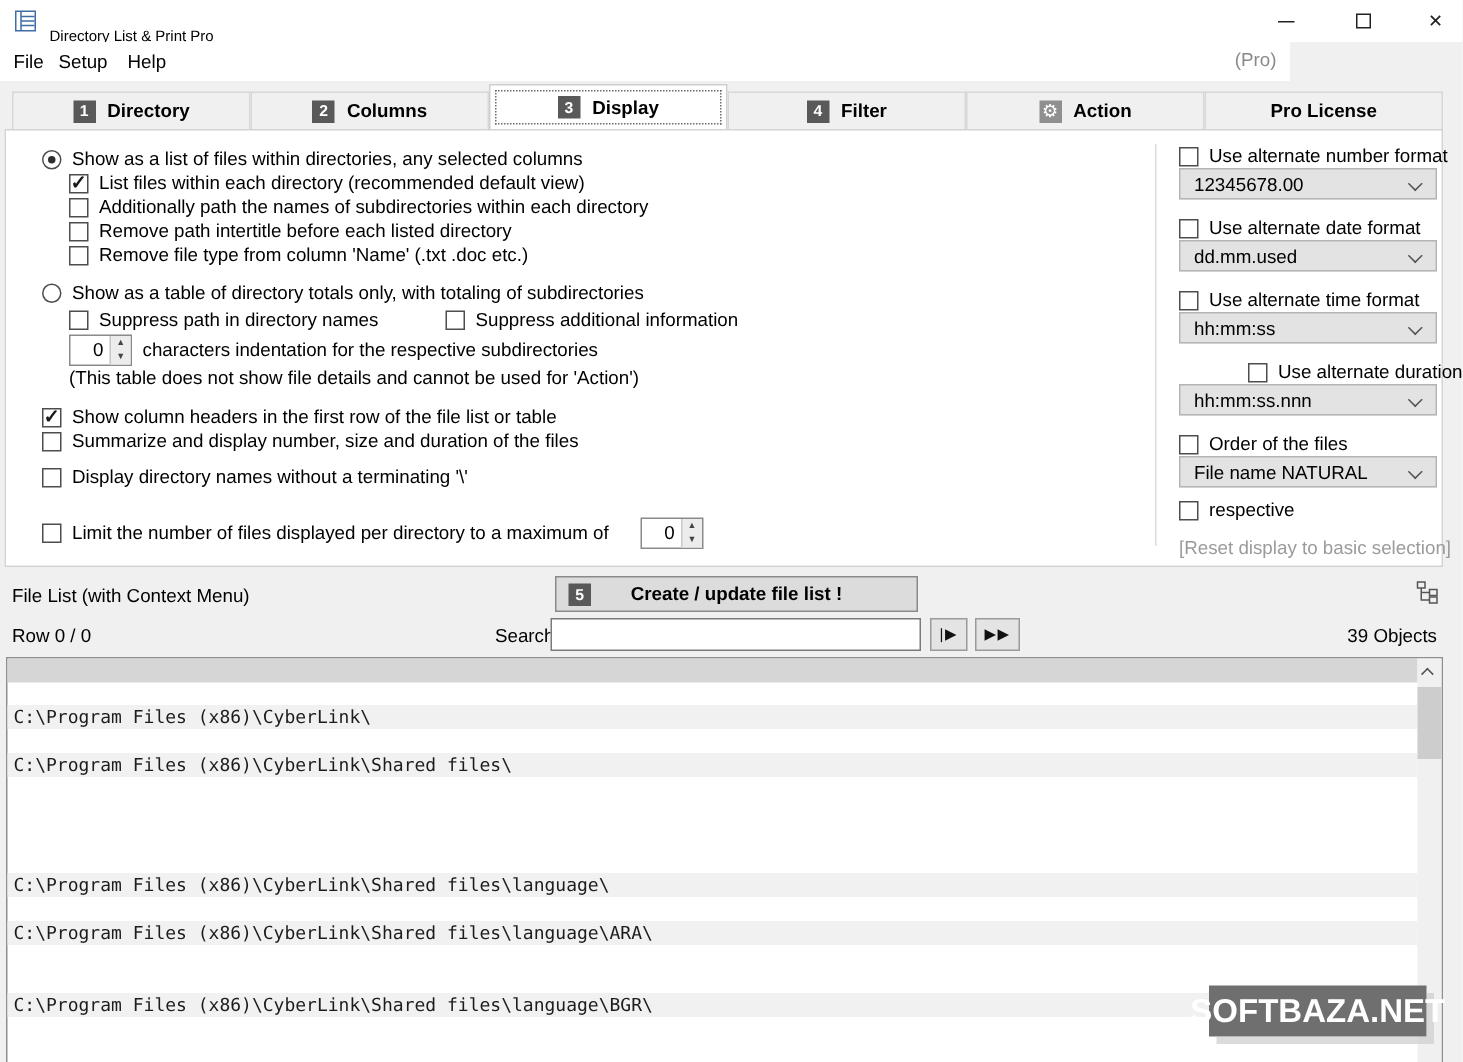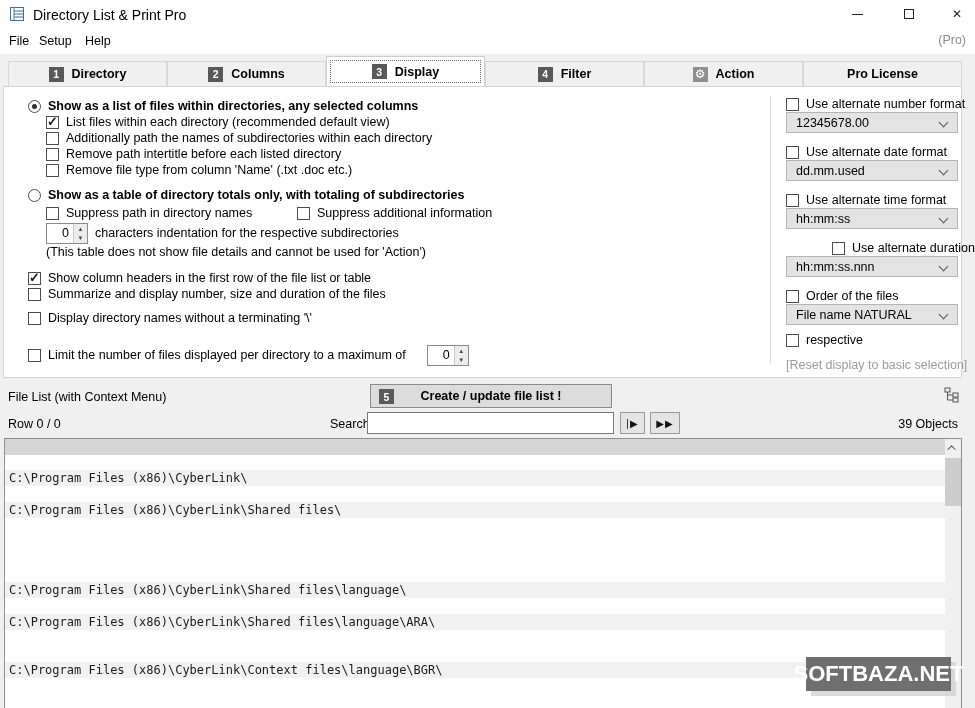--- a/index.html
+++ b/index.html
@@ -2,48 +2,48 @@
 <html><head>
 <meta charset="utf-8">
 <style>
   * { margin:0; padding:0; box-sizing:border-box; }
   body { font-family:"Liberation Sans", sans-serif; background:#fff; }
   .win { position:relative; width:975px; height:708px; background:#f0f0f0; overflow:hidden; font-size:12.5px; color:#000; }
 
   
   .titlebar { position:absolute; left:0; top:0; width:975px; height:28px; background:#fff; }
   .appicon { position:absolute; left:10px; top:6px; }
-  .apptitle { position:absolute; left:33px; top:7px; font-size:14px; }
+  .apptitle { position:absolute; left:33px; top:19px; font-size:10px; }
   .wbtn { position:absolute; top:0; width:38px; height:28px; display:flex; align-items:center; justify-content:center; }
   .glyph-min { width:11px; height:1px; background:#222; display:block; }
   .glyph-max { width:10px; height:10px; border:1px solid #222; display:block; }
   .glyph-close::before { content:"✕"; font-size:12px; color:#222; }
 
   
-  .menubar { position:absolute; left:0; top:28px; width:975px; height:26px; background:#fff; }
+  .menubar { position:absolute; left:0; top:28px; width:860px; height:26px; background:#fff; }
   .menuitem { position:absolute; top:4px; height:19px; line-height:19px; padding:0 3px; }
   .prolabel { position:absolute; right:9px; top:5px; color:#8a8a8a; }
 
   
   .tabstrip { position:absolute; left:8px; top:57px; width:954px; height:29px; display:flex; align-items:flex-end; }
   .tab { flex:1; height:25px; background:#f0f0f0; border:1px solid #d8d8d8; border-bottom:none; display:flex; align-items:center; justify-content:center; gap:8px; font-weight:bold; position:relative; }
   .tab.active { height:30px; background:#fff; border:1px solid #cfcfcf; border-bottom:none; z-index:3; }
   .tab.active::after { content:""; position:absolute; inset:3px; border:1px dotted #6b6b6b; pointer-events:none; }
   .badge { width:15px; height:15px; background:#595959; color:#fff; font-size:10.5px; font-weight:bold; display:flex; align-items:center; justify-content:center; flex:none; }
   .badge.soft { background:#8f8f8f; font-weight:normal; }
   .icon-doc::before { content:"▤"; font-size:11px; color:#fff; }
   .icon-gear::before { content:"⚙"; font-size:12px; color:#fff; }
 
   
   .panel { position:absolute; left:3px; top:86px; width:959px; height:292px; background:#fff; border:1px solid #d4d4d4; }
   .vdivider { position:absolute; left:770px; top:96px; width:1px; height:268px; background:#dcdcdc; }
 
   .row { position:absolute; display:flex; align-items:center; gap:7px; height:17px; white-space:nowrap; z-index:2; }
   .lbl { line-height:17px; }
-  .b { font-weight:bold;text-align:center; }
+  .b { font-weight:normal;text-align:center; }
   .cb { width:13px; height:13px; background:#fff; border:1px solid #4d4d4d; flex:none; position:relative; }
   .cb.on::after { content:"✓"; position:absolute; left:0px; top:-2px; font-size:13px; line-height:13px; color:#1a1a1a; font-weight:bold; }
   .rd { width:13px; height:13px; background:#fff; border:1px solid #4d4d4d; border-radius:50%; flex:none; position:relative; }
   .rd.on::after { content:""; position:absolute; inset:3px; background:#2e2e2e; border-radius:50%; }
 
   .spin { display:flex; width:42px; height:21px; background:#fff; border:1px solid #8a8a8a; flex:none; }
   .spin .val { flex:1; text-align:right; padding-right:4px; line-height:19px; font-size:12.5px; }
   .arrows { width:14px; border-left:1px solid #c9c9c9; display:flex; flex-direction:column; background:#ececec; }
   .ar { flex:1; display:flex; align-items:center; justify-content:center; }
   .ar.up::before { content:"▲"; font-size:6px; color:#444; }
@@ -280,21 +280,21 @@
       <span>▶▶</span>
     </div>
   <div class="objects">39 Objects</div>
 
   <div class="list"></div>
   <div class="listheader"></div>
   <div class="lrow" style="top:470px">C:\Program Files (x86)\CyberLink\</div>
   <div class="lrow" style="top:502px">C:\Program Files (x86)\CyberLink\Shared files\</div>
   <div class="lrow" style="top:582px">C:\Program Files (x86)\CyberLink\Shared files\language\</div>
   <div class="lrow" style="top:614px">C:\Program Files (x86)\CyberLink\Shared files\language\ARA\</div>
-  <div class="lrow" style="top:662px">C:\Program Files (x86)\CyberLink\Context files\language\BGR\</div>
+  <div class="lrow" style="top:662px">C:\Program Files (x86)\CyberLink\Shared files\language\BGR\</div>
 
   <div class="vscroll">
     <div class="sarrow">
         <span class="chevup"></span>
       </div>
     <div class="sthumb"></div>
   </div>
 
   <div class="watermark">SOFTBAZA.NET</div>
 

